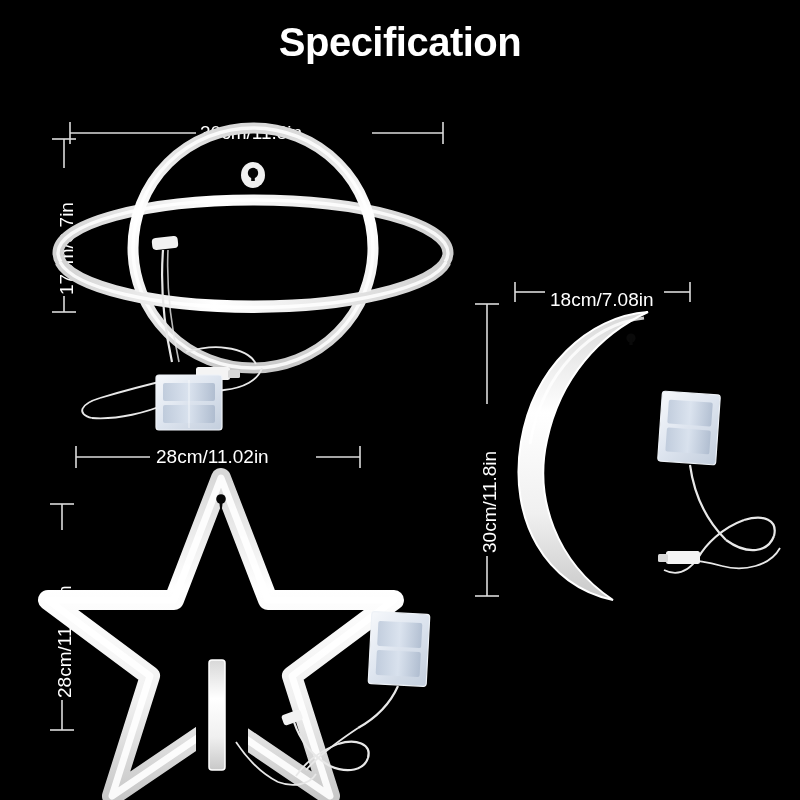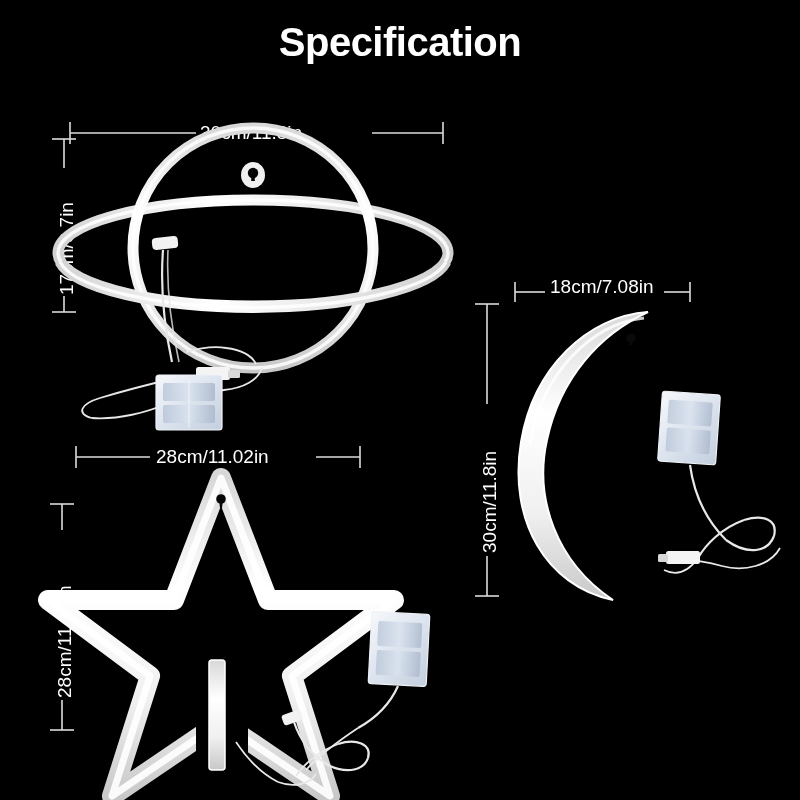--- a/index.html
+++ b/index.html
@@ -102,21 +102,21 @@
       </g>
     </g>
   </svg>
 
   <div class="dim-label" style="left:200px; top:122px;">30cm/11.8in</div>
   <div class="dim-label vert" style="left:56px; top:295px;">17cm/6.7in</div>
 
   <div class="dim-label" style="left:156px; top:446px;">28cm/11.02in</div>
   <div class="dim-label vert" style="left:54px; top:698px;">28cm/11.02in</div>
 
-  <div class="dim-label" style="left:550px; top:276px;">18cm/7.08in</div>
+  <div class="dim-label" style="left:550px; top:289px;">18cm/7.08in</div>
   <div class="dim-label vert" style="left:479px; top:553px;">30cm/11.8in</div>
 
   <svg class="layer" viewBox="0 0 800 800">
     <defs>
       <linearGradient id="tubeGrad" x1="0" y1="0" x2="0" y2="1">
         <stop offset="0%" stop-color="#d8d8d8"></stop>
         <stop offset="35%" stop-color="#ffffff"></stop>
         <stop offset="70%" stop-color="#f0f0f0"></stop>
         <stop offset="100%" stop-color="#c8c8c8"></stop>
       </linearGradient>

